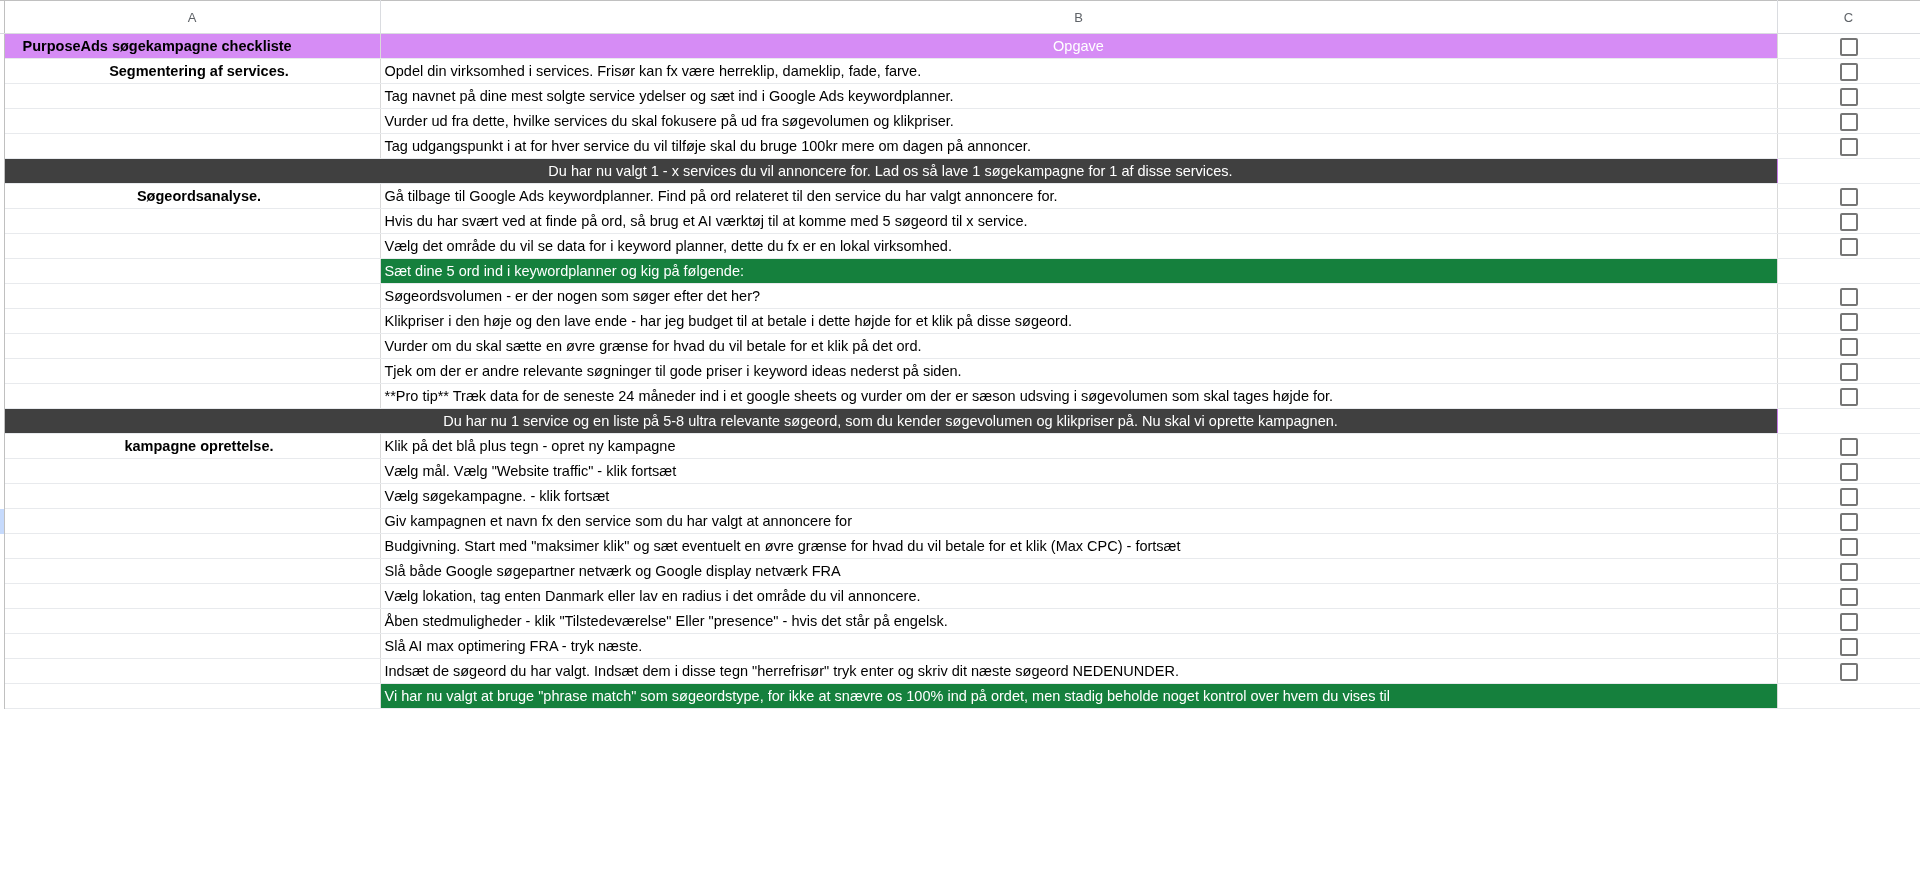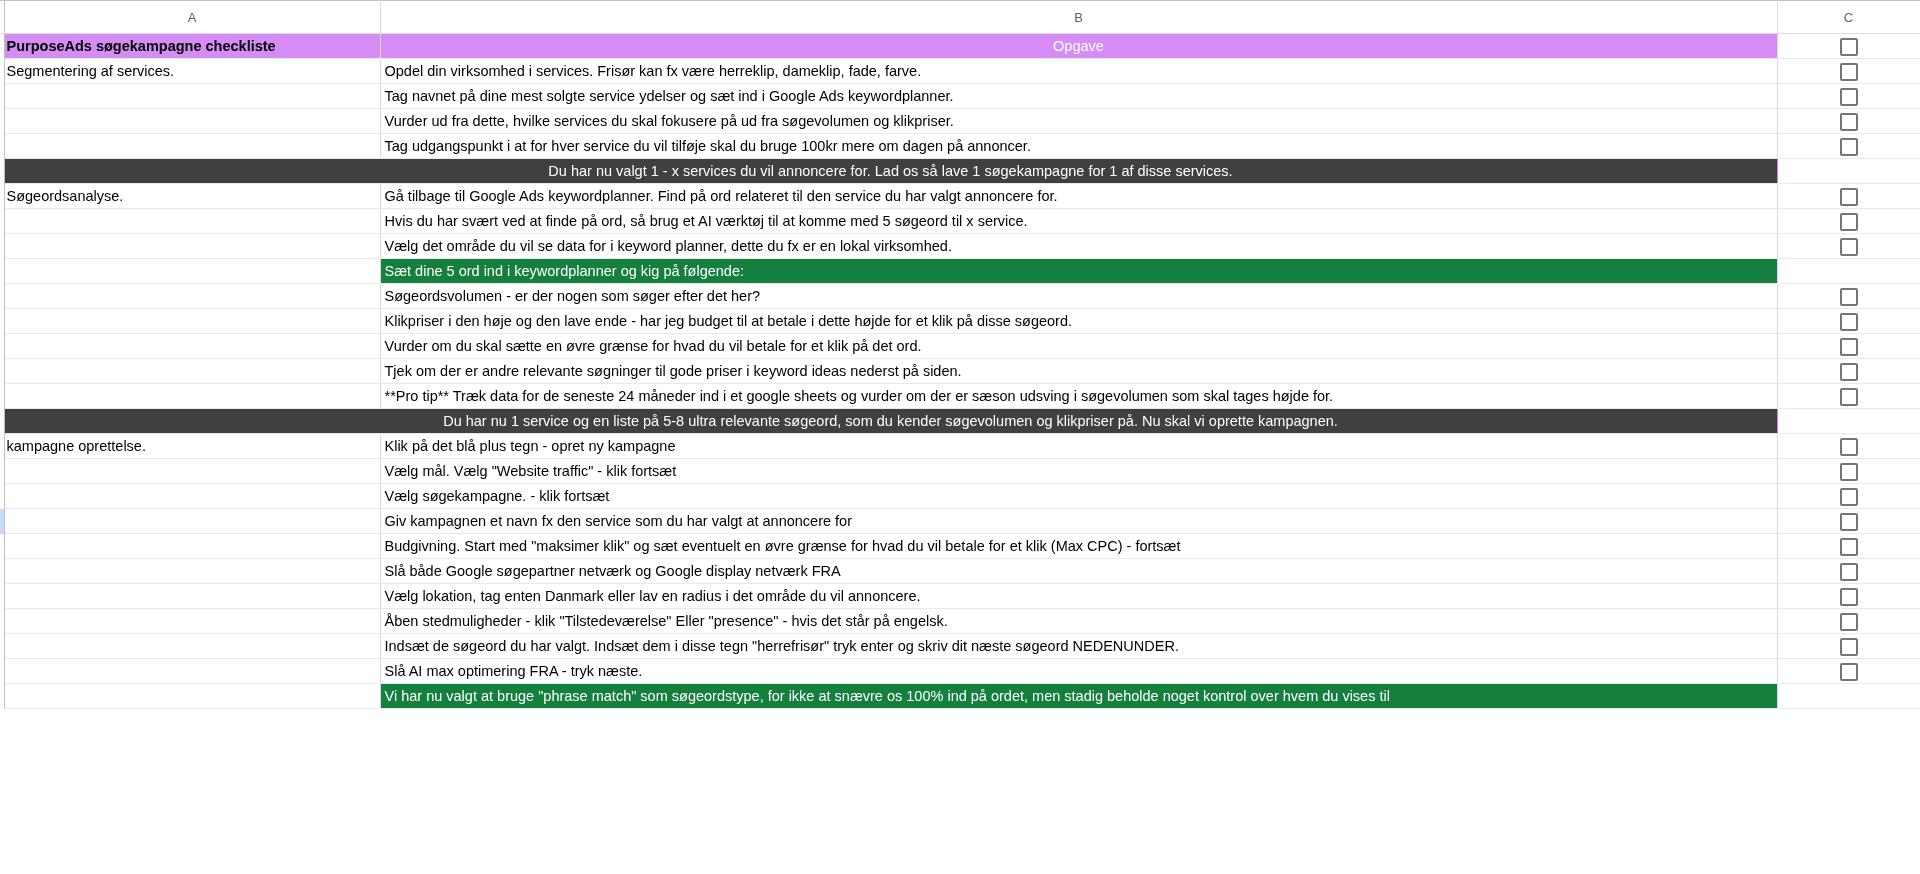--- a/index.html
+++ b/index.html
@@ -65,25 +65,25 @@
     border-left: none;
     border-right: 1px solid #c0c0c0;
     border-top: none;
     border-bottom: none;
     background: #ffffff;
     width: 4px;
   }
   td.gutter.active {
     background: #c6dafc;
   }
-  td.cell-a { padding-left: 2px; }
+  td.cell-a { padding-left: 18px; }
   td.cell-b { }
   td.cell-c { text-align: center; padding: 0; }
 
-  td.bold { font-weight: normal; }
+  td.bold { font-weight: bold; text-align: center; }
 
   
   td.banner-span {
     background: #404040;
     color: #ffffff;
     text-align: center;
     border-left-color: #c77ae8;
     border-right-color: #c77ae8;
   }
   td.banner-b {
@@ -272,27 +272,27 @@
         </tr>
         <tr>
           <td class="gutter"></td>
           <td class="cell-a"></td>
           <td class="cell-b">Åben stedmuligheder - klik "Tilstedeværelse" Eller "presence" - hvis det står på engelsk.</td>
           <td class="cell-c"><span class="checkbox"></span></td>
         </tr>
         <tr>
           <td class="gutter"></td>
           <td class="cell-a"></td>
+          <td class="cell-b">Slå AI max optimering FRA - tryk næste.</td>
+          <td class="cell-c"><span class="checkbox"></span></td>
+        </tr>
+        <tr>
+          <td class="gutter"></td>
+          <td class="cell-a"></td>
           <td class="cell-b">Indsæt de søgeord du har valgt. Indsæt dem i disse tegn "herrefrisør" tryk enter og skriv dit næste søgeord NEDENUNDER.</td>
-          <td class="cell-c"><span class="checkbox"></span></td>
-        </tr>
-        <tr>
-          <td class="gutter"></td>
-          <td class="cell-a"></td>
-          <td class="cell-b">Slå AI max optimering FRA - tryk næste.</td>
           <td class="cell-c"><span class="checkbox"></span></td>
         </tr>
         <tr>
           <td class="gutter"></td>
           <td class="cell-a"></td>
           <td class="cell-b banner-b">Vi har nu valgt at bruge "phrase match" som søgeordstype, for ikke at snævre os 100% ind på ordet, men stadig beholde noget kontrol over hvem du vises til</td>
           <td class="cell-c"></td>
         </tr>
       </tbody>
   </table>

